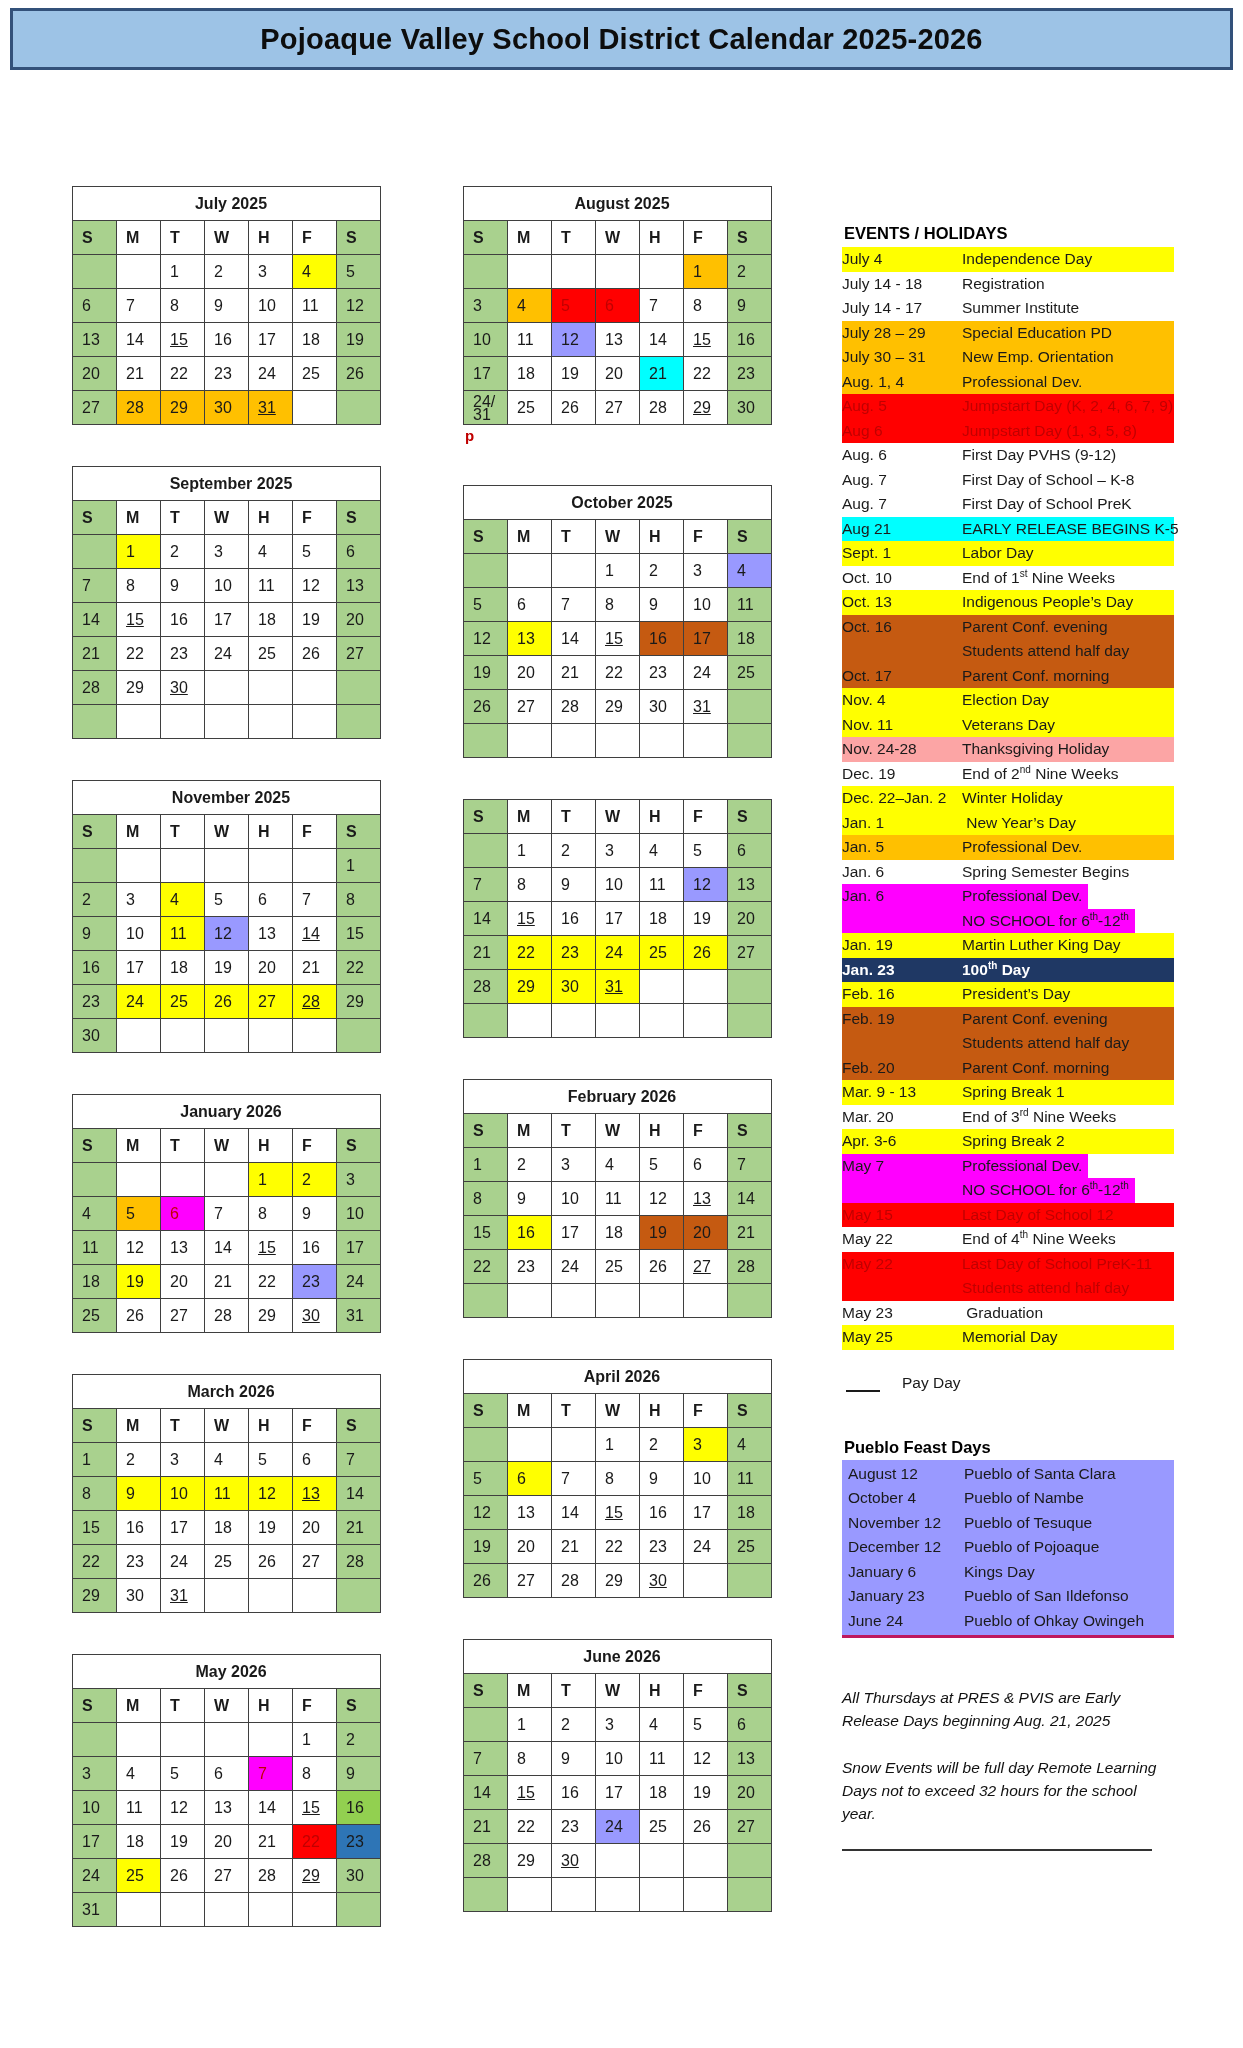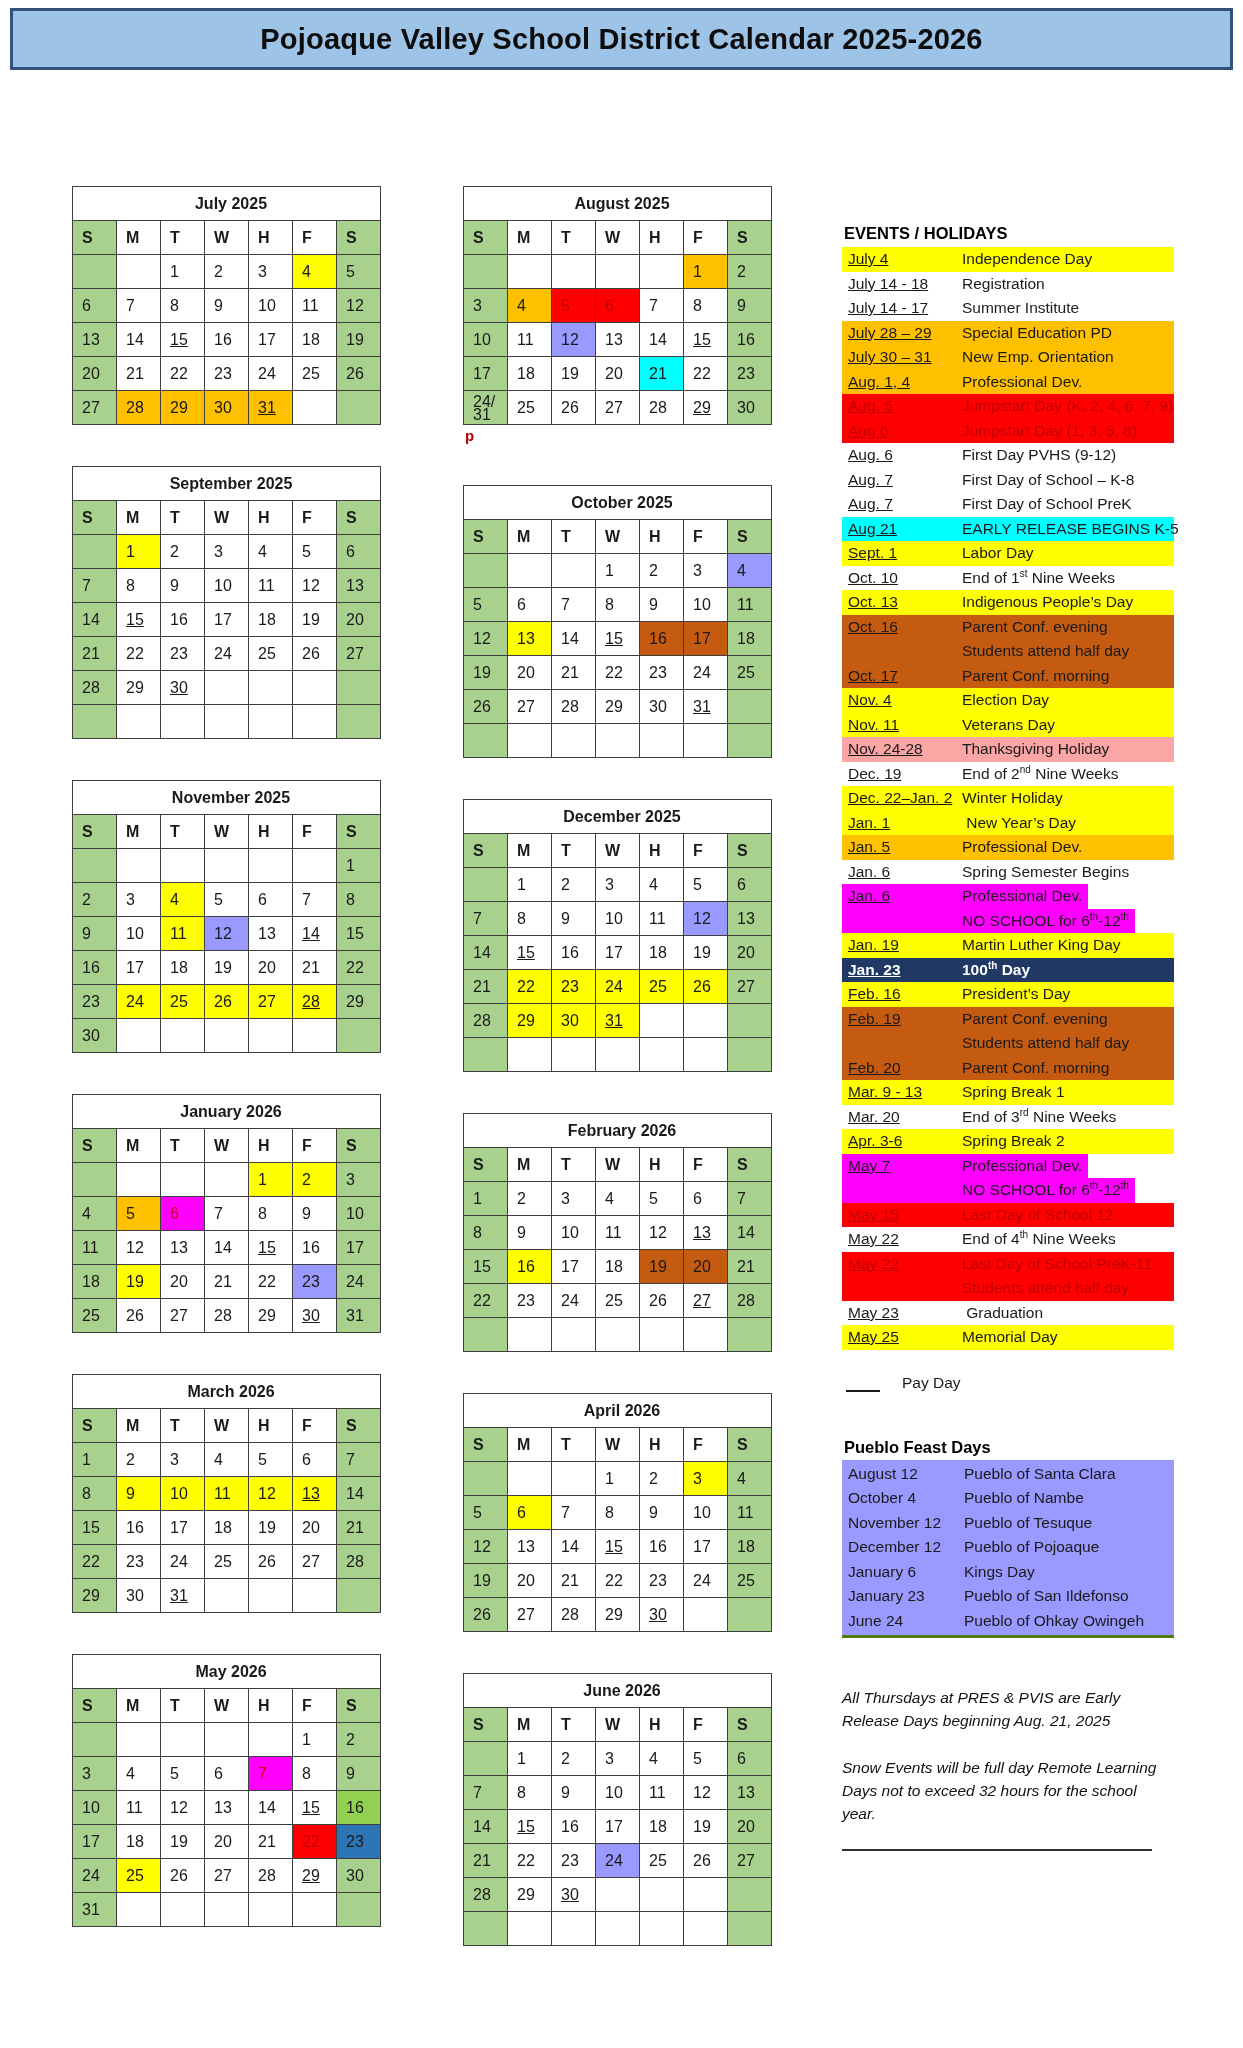--- a/index.html
+++ b/index.html
@@ -31,29 +31,29 @@
     background:#ffffff;height:33px;
   }
   td.dow{font-weight:bold;color:#C00000;}
   td.split{font-size:12px;line-height:13px;padding-left:5px;}
   .u{text-decoration:underline;}
   .cal-footnote{color:#C00000;font-size:15px;margin:2px 0 0 2px;font-weight:bold;}
 
   .events-header{font-weight:bold;font-size:16.5px;margin:0 0 4px 2px;color:#000;}
   .ev-row{display:flex;min-height:24.5px;line-height:24.5px;font-size:15.5px;}
   .ev-inner{display:flex;}
-  .ev-row .ev-date{width:120px;flex:none;padding-left:6px;box-sizing:border-box;text-decoration:underline;}
+  .ev-row .ev-date{width:120px;flex:none;box-sizing:border-box;}
   .ev-row .ev-label{padding-right:6px;white-space:nowrap;}
   sup{font-size:10px;line-height:0;}
 
   .payday{margin:24px 0 0 4px;font-size:15.5px;display:flex;align-items:flex-end;}
   .payline{display:inline-block;width:34px;border-bottom:2px solid #1a1a1a;height:14px;margin-right:22px;}
 
   .pueblo-header{font-weight:bold;font-size:16.5px;margin:46px 0 3px 2px;color:#000;}
-  .pueblo-block{background:#9999FF;border-bottom:3px solid #4d7c0f;padding:2px 0;}
+  .pueblo-block{background:#9999FF;border-bottom:3px solid #be185d;padding:2px 0;}
   .pu-row{display:flex;min-height:24.5px;line-height:24.5px;font-size:15.5px;}
   .pu-row .pu-date{width:122px;flex:none;padding-left:6px;box-sizing:border-box;}
 
   .notes{margin-top:48px;font-style:italic;font-size:15.5px;line-height:23px;color:#111;}
   .notes p{margin:0 0 24px 0;}
   .notes .indent{display:block;padding-left:88px;}
   .note-rule{border:none;border-top:2px solid #333;margin:2px 0 0 0;width:310px;}
 </style>
 </head>
 <body>
@@ -602,23 +602,20 @@
               <td></td>
               <td style="background: rgb(169, 209, 142);"></td>
             </tr>
           </tbody>
         </table>
       </div>
       <div class="month">
         <table class="cal">
           <tbody>
             <tr>
-              <td colspan="7" class="mtitle">December 2025</td>
-            </tr>
-            <tr>
               <td class="dow" style="background: rgb(169, 209, 142);">S</td>
               <td class="dow">M</td>
               <td class="dow">T</td>
               <td class="dow">W</td>
               <td class="dow">H</td>
               <td class="dow">F</td>
               <td class="dow" style="background: rgb(169, 209, 142);">S</td>
             </tr>
             <tr>
               <td style="background: rgb(169, 209, 142);"></td>

